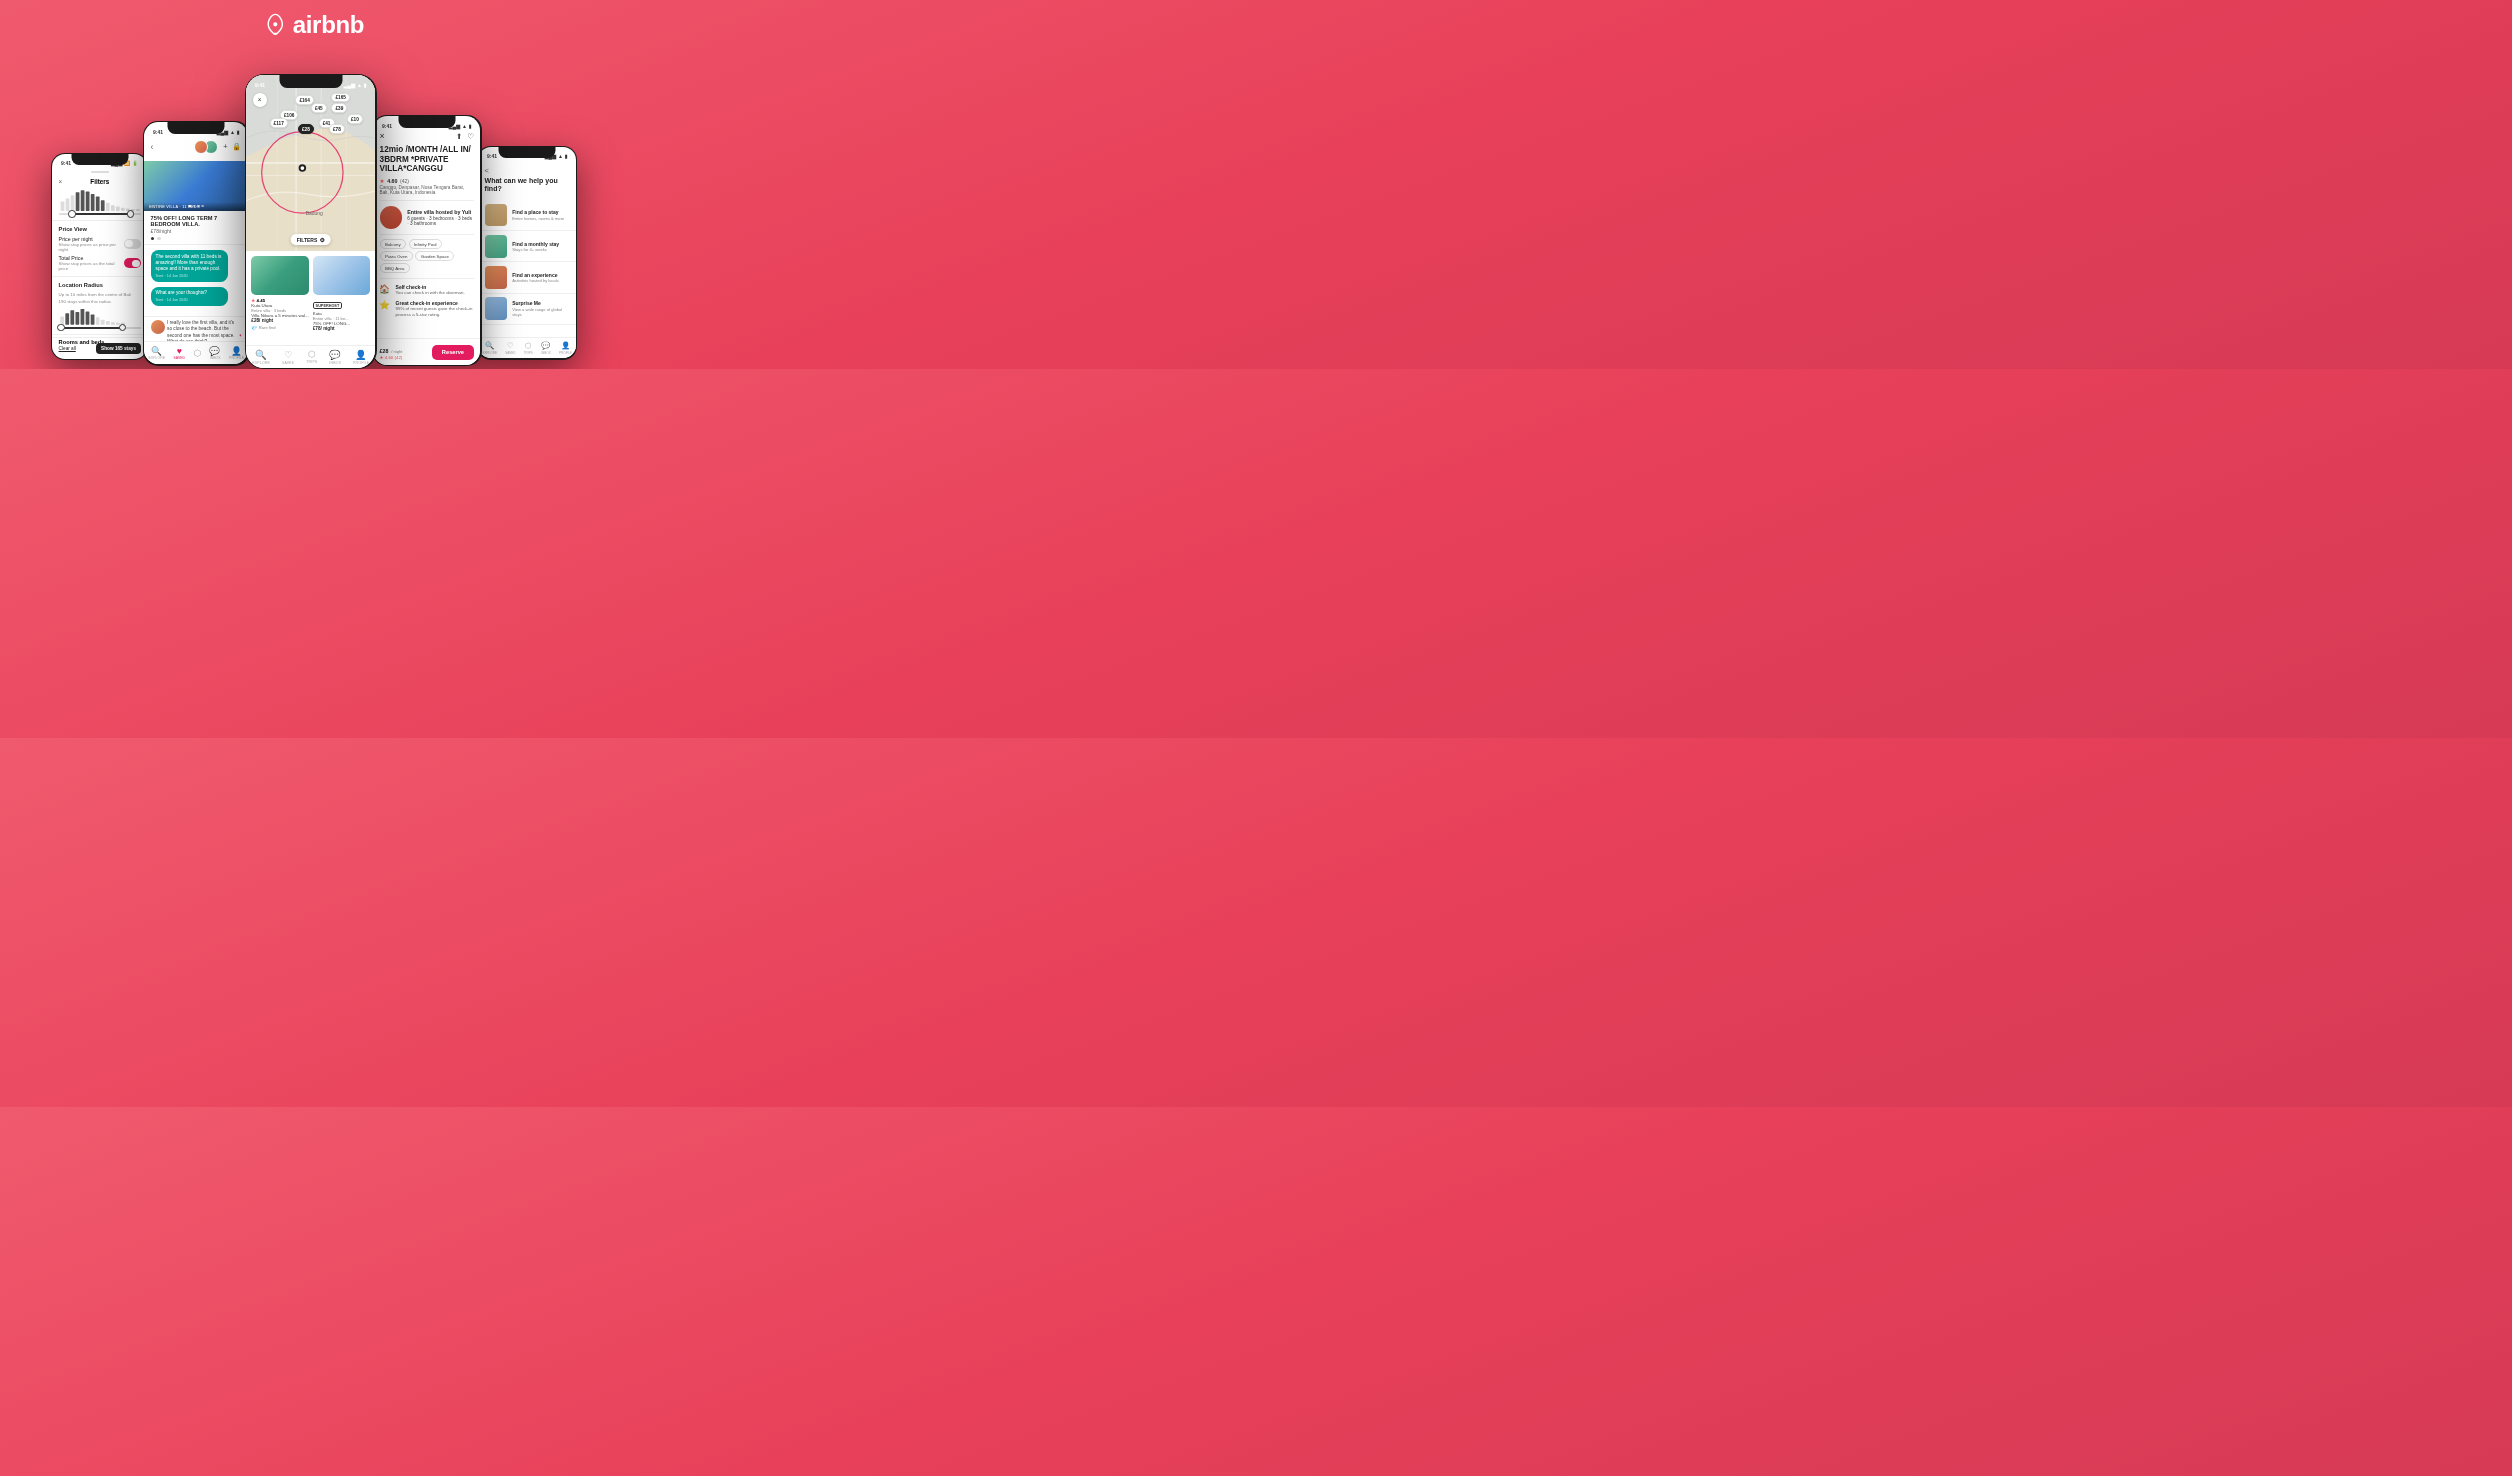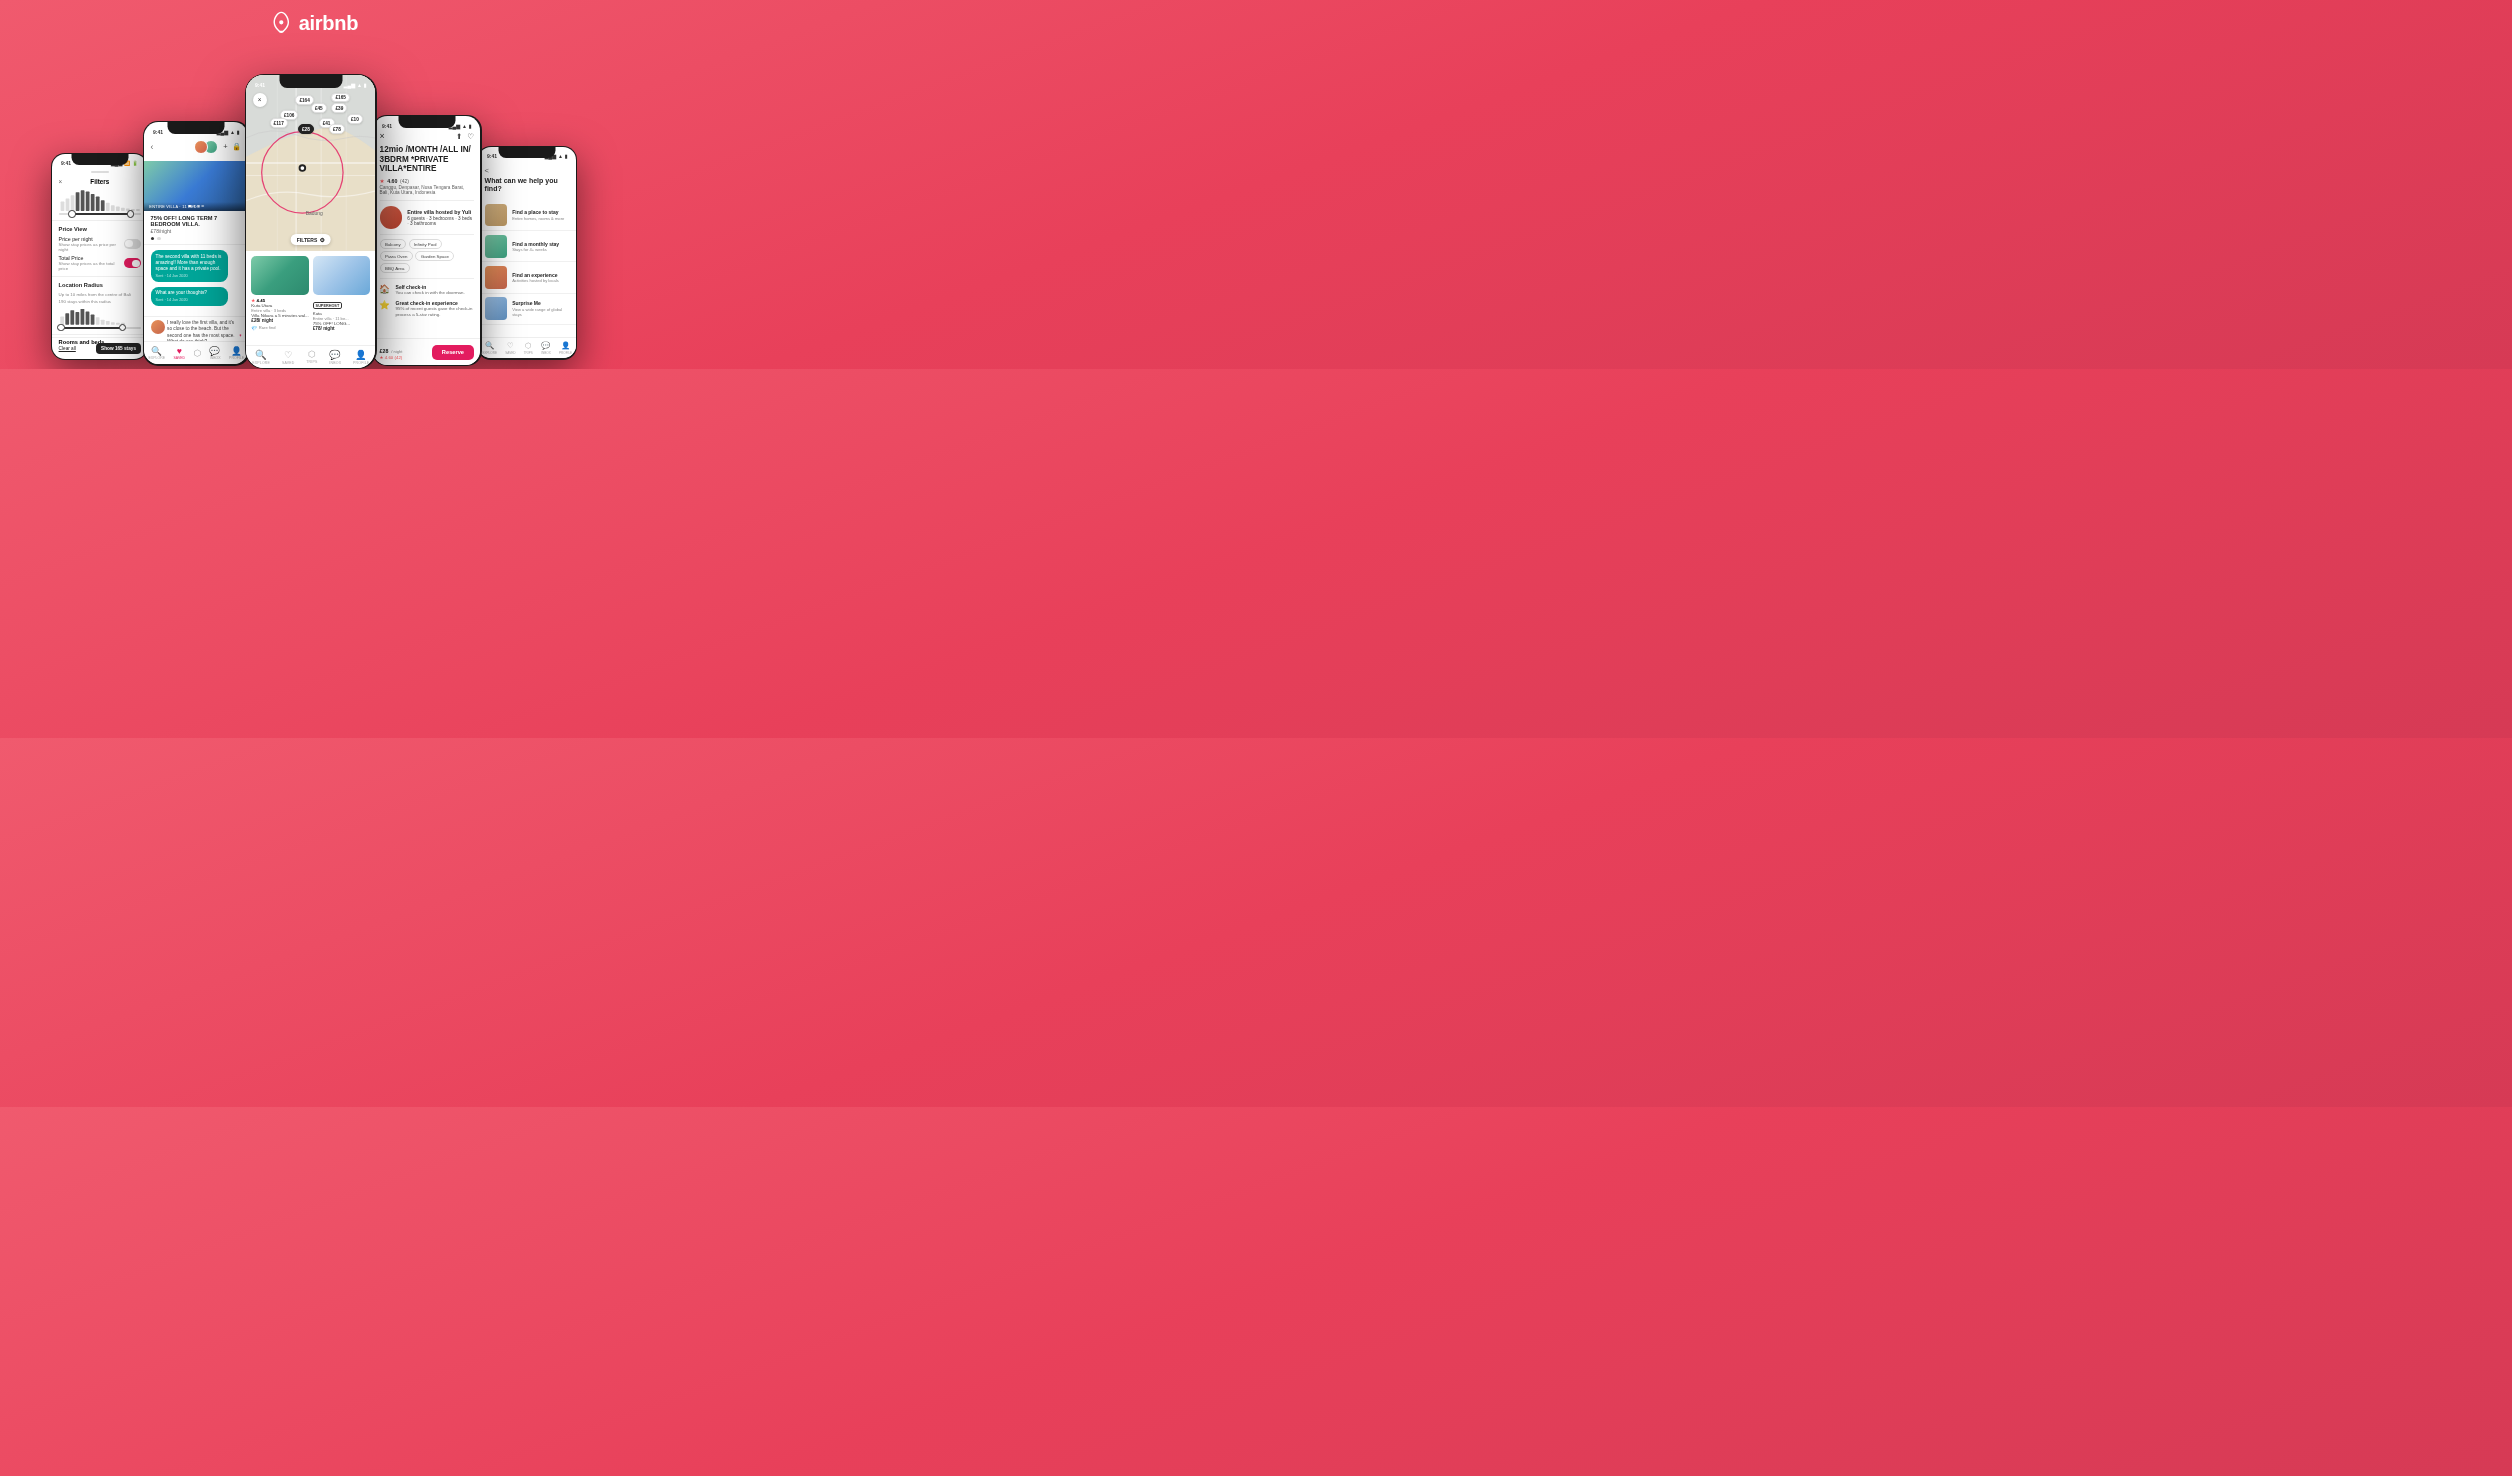--- a/index.html
+++ b/index.html
@@ -23,21 +23,21 @@
       align-items: center;
       gap: 6.3px;
     }
     .airbnb-icon svg {
       width: 22.6px;
       height: 22.6px;
       fill: white;
     }
     .airbnb-text {
       color: white;
-      font-size: 20px;
+      font-size: 24px;
       font-weight: 600;
       letter-spacing: -0.3px;
     }
 
     
     .phones-container {
       display: flex;
       align-items: flex-end;
       justify-content: center;
       gap: 0px;
@@ -872,21 +872,21 @@
       </div>
 
       <div class="detail-header">
         <span class="detail-close">×</span>
         <div class="detail-actions">
           <span class="detail-action">⬆</span>
           <span class="detail-action">♡</span>
         </div>
       </div>
 
-      <div class="detail-title">12mio /MONTH /ALL IN/ 3BDRM *PRIVATE VILLA*ENTIRE</div>
+      <div class="detail-title">12mio /MONTH /ALL IN/ 3BDRM *PRIVATE VILLA*CANGGU</div>
 
       <div class="detail-rating-row">
         <span class="detail-star">★</span>
         <span class="detail-rating">4.60</span>
         <span class="detail-reviews">(42)</span>
       </div>
 
       <div class="detail-location">Canggu, Denpasar, Nusa Tengara Barat, Bali, Kuta Utara, Indonesia</div>
       <div class="divider"></div>
 

